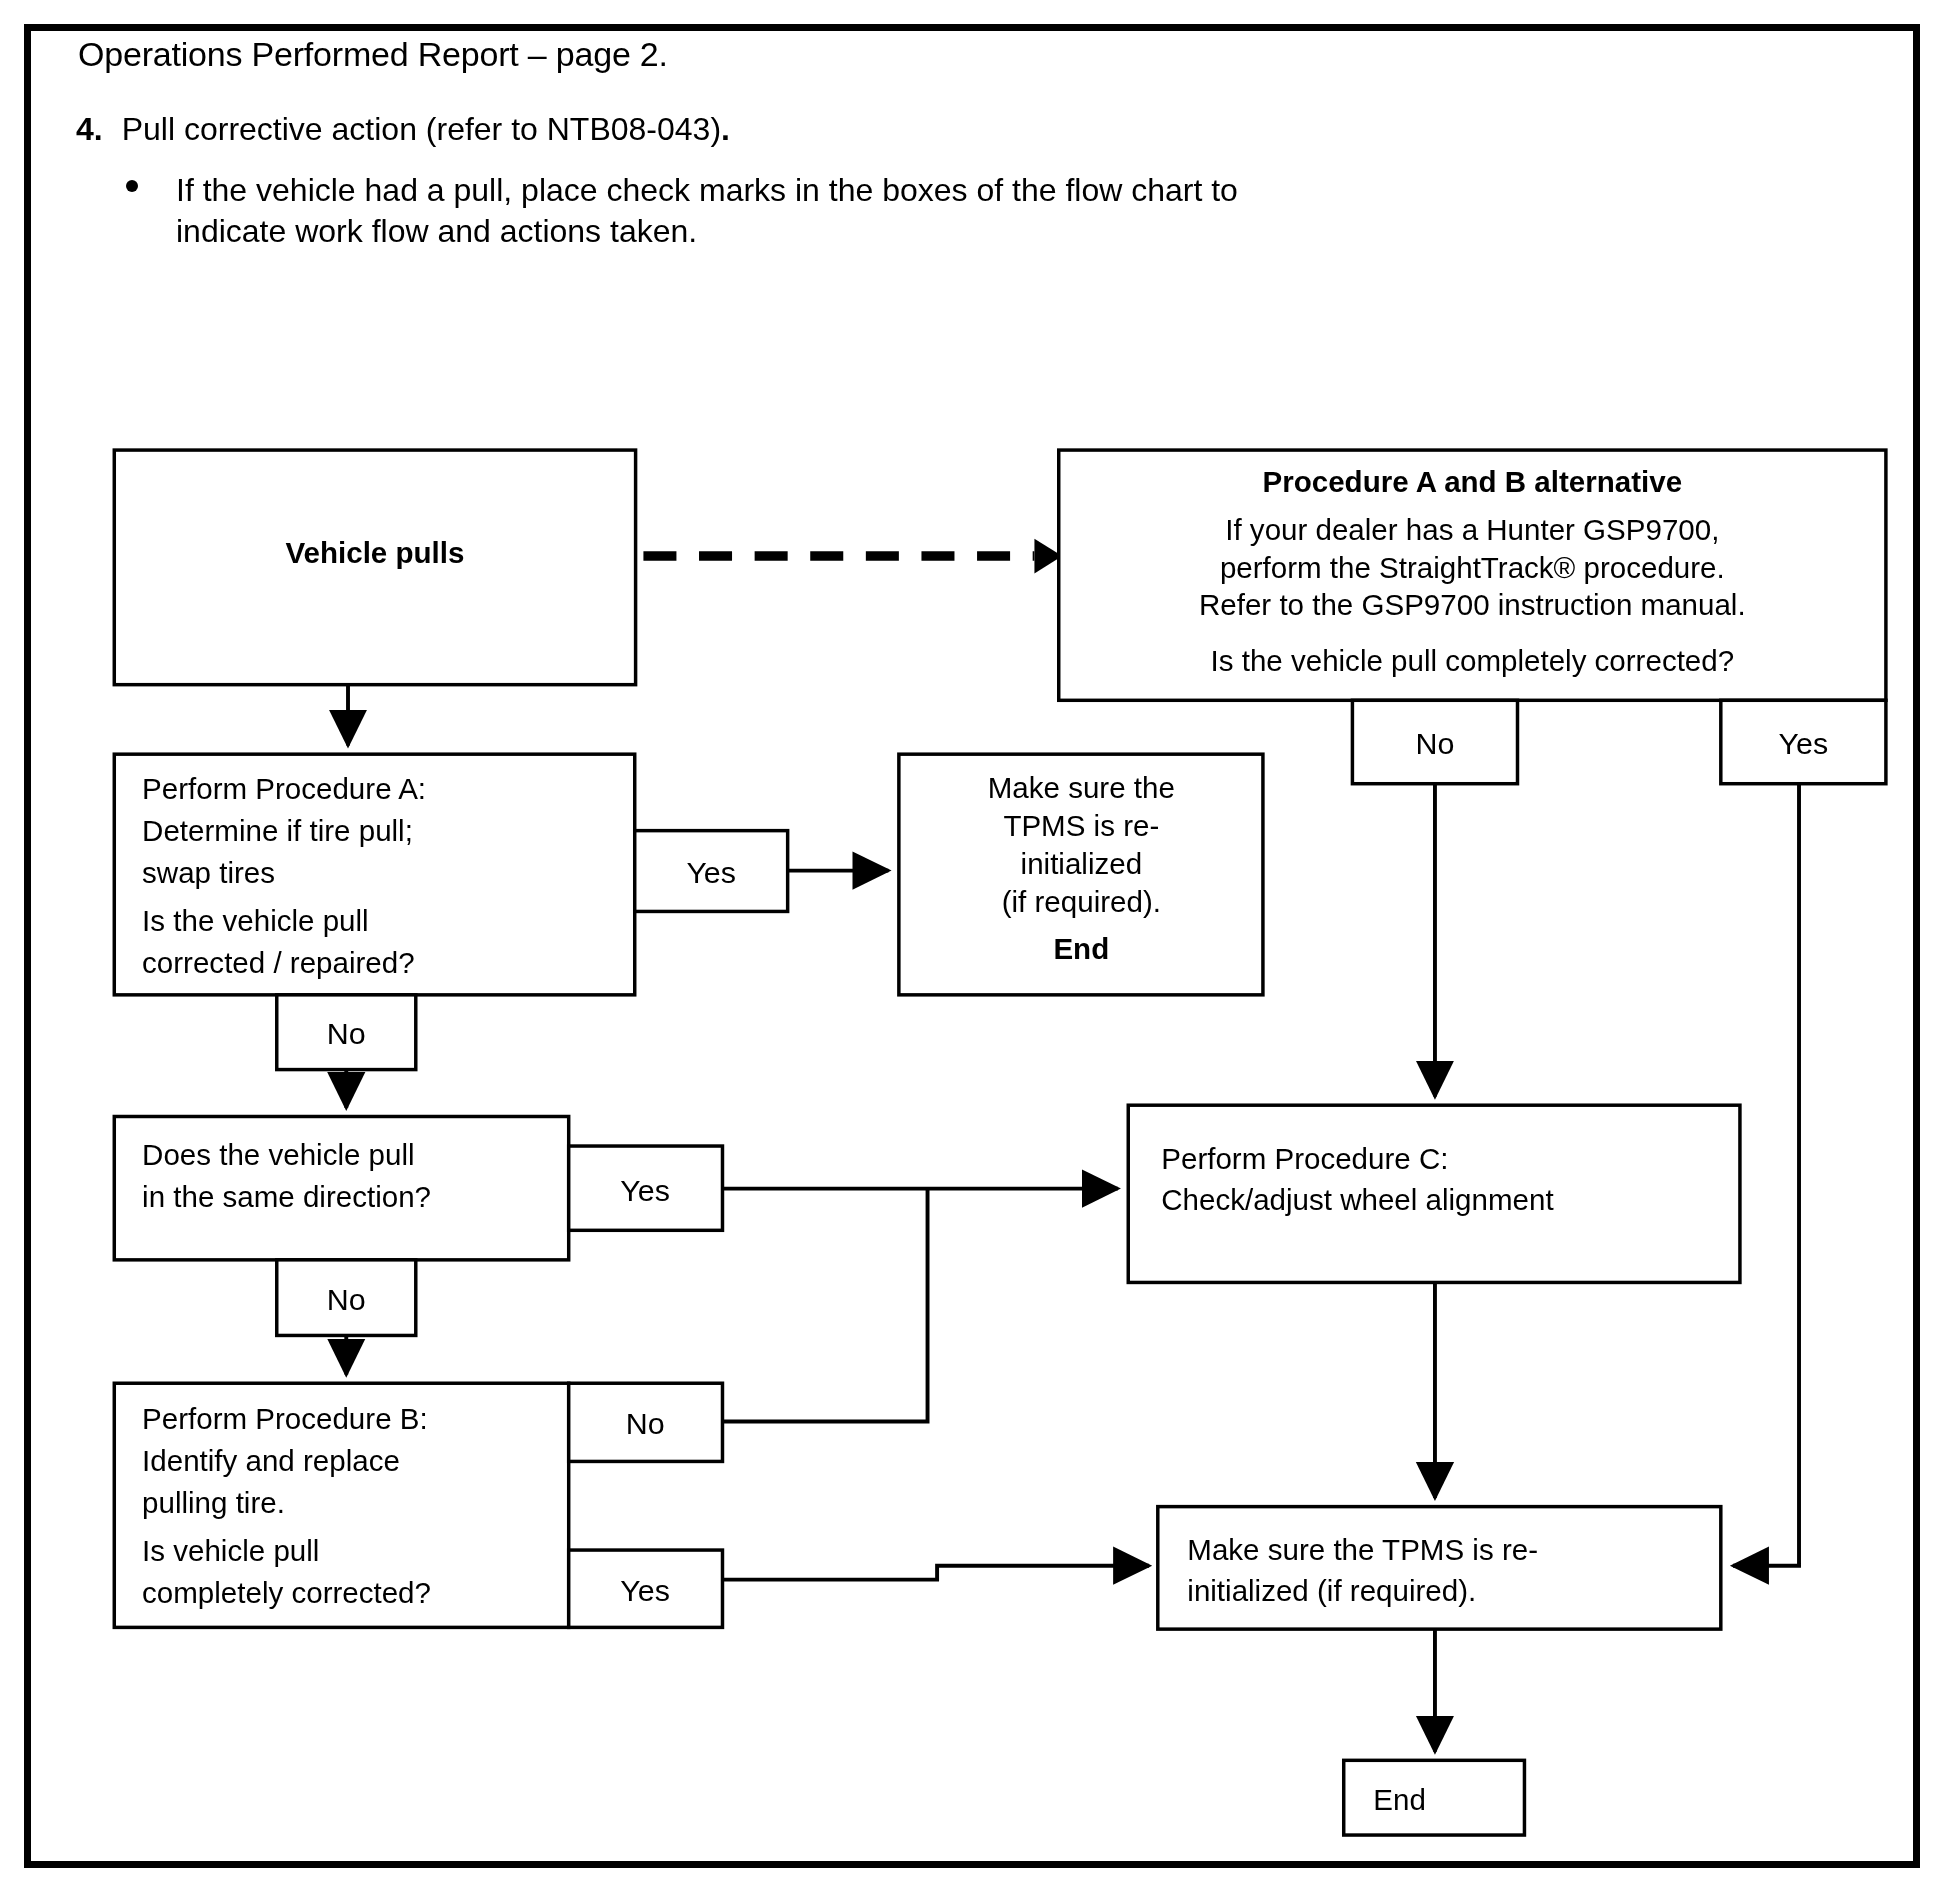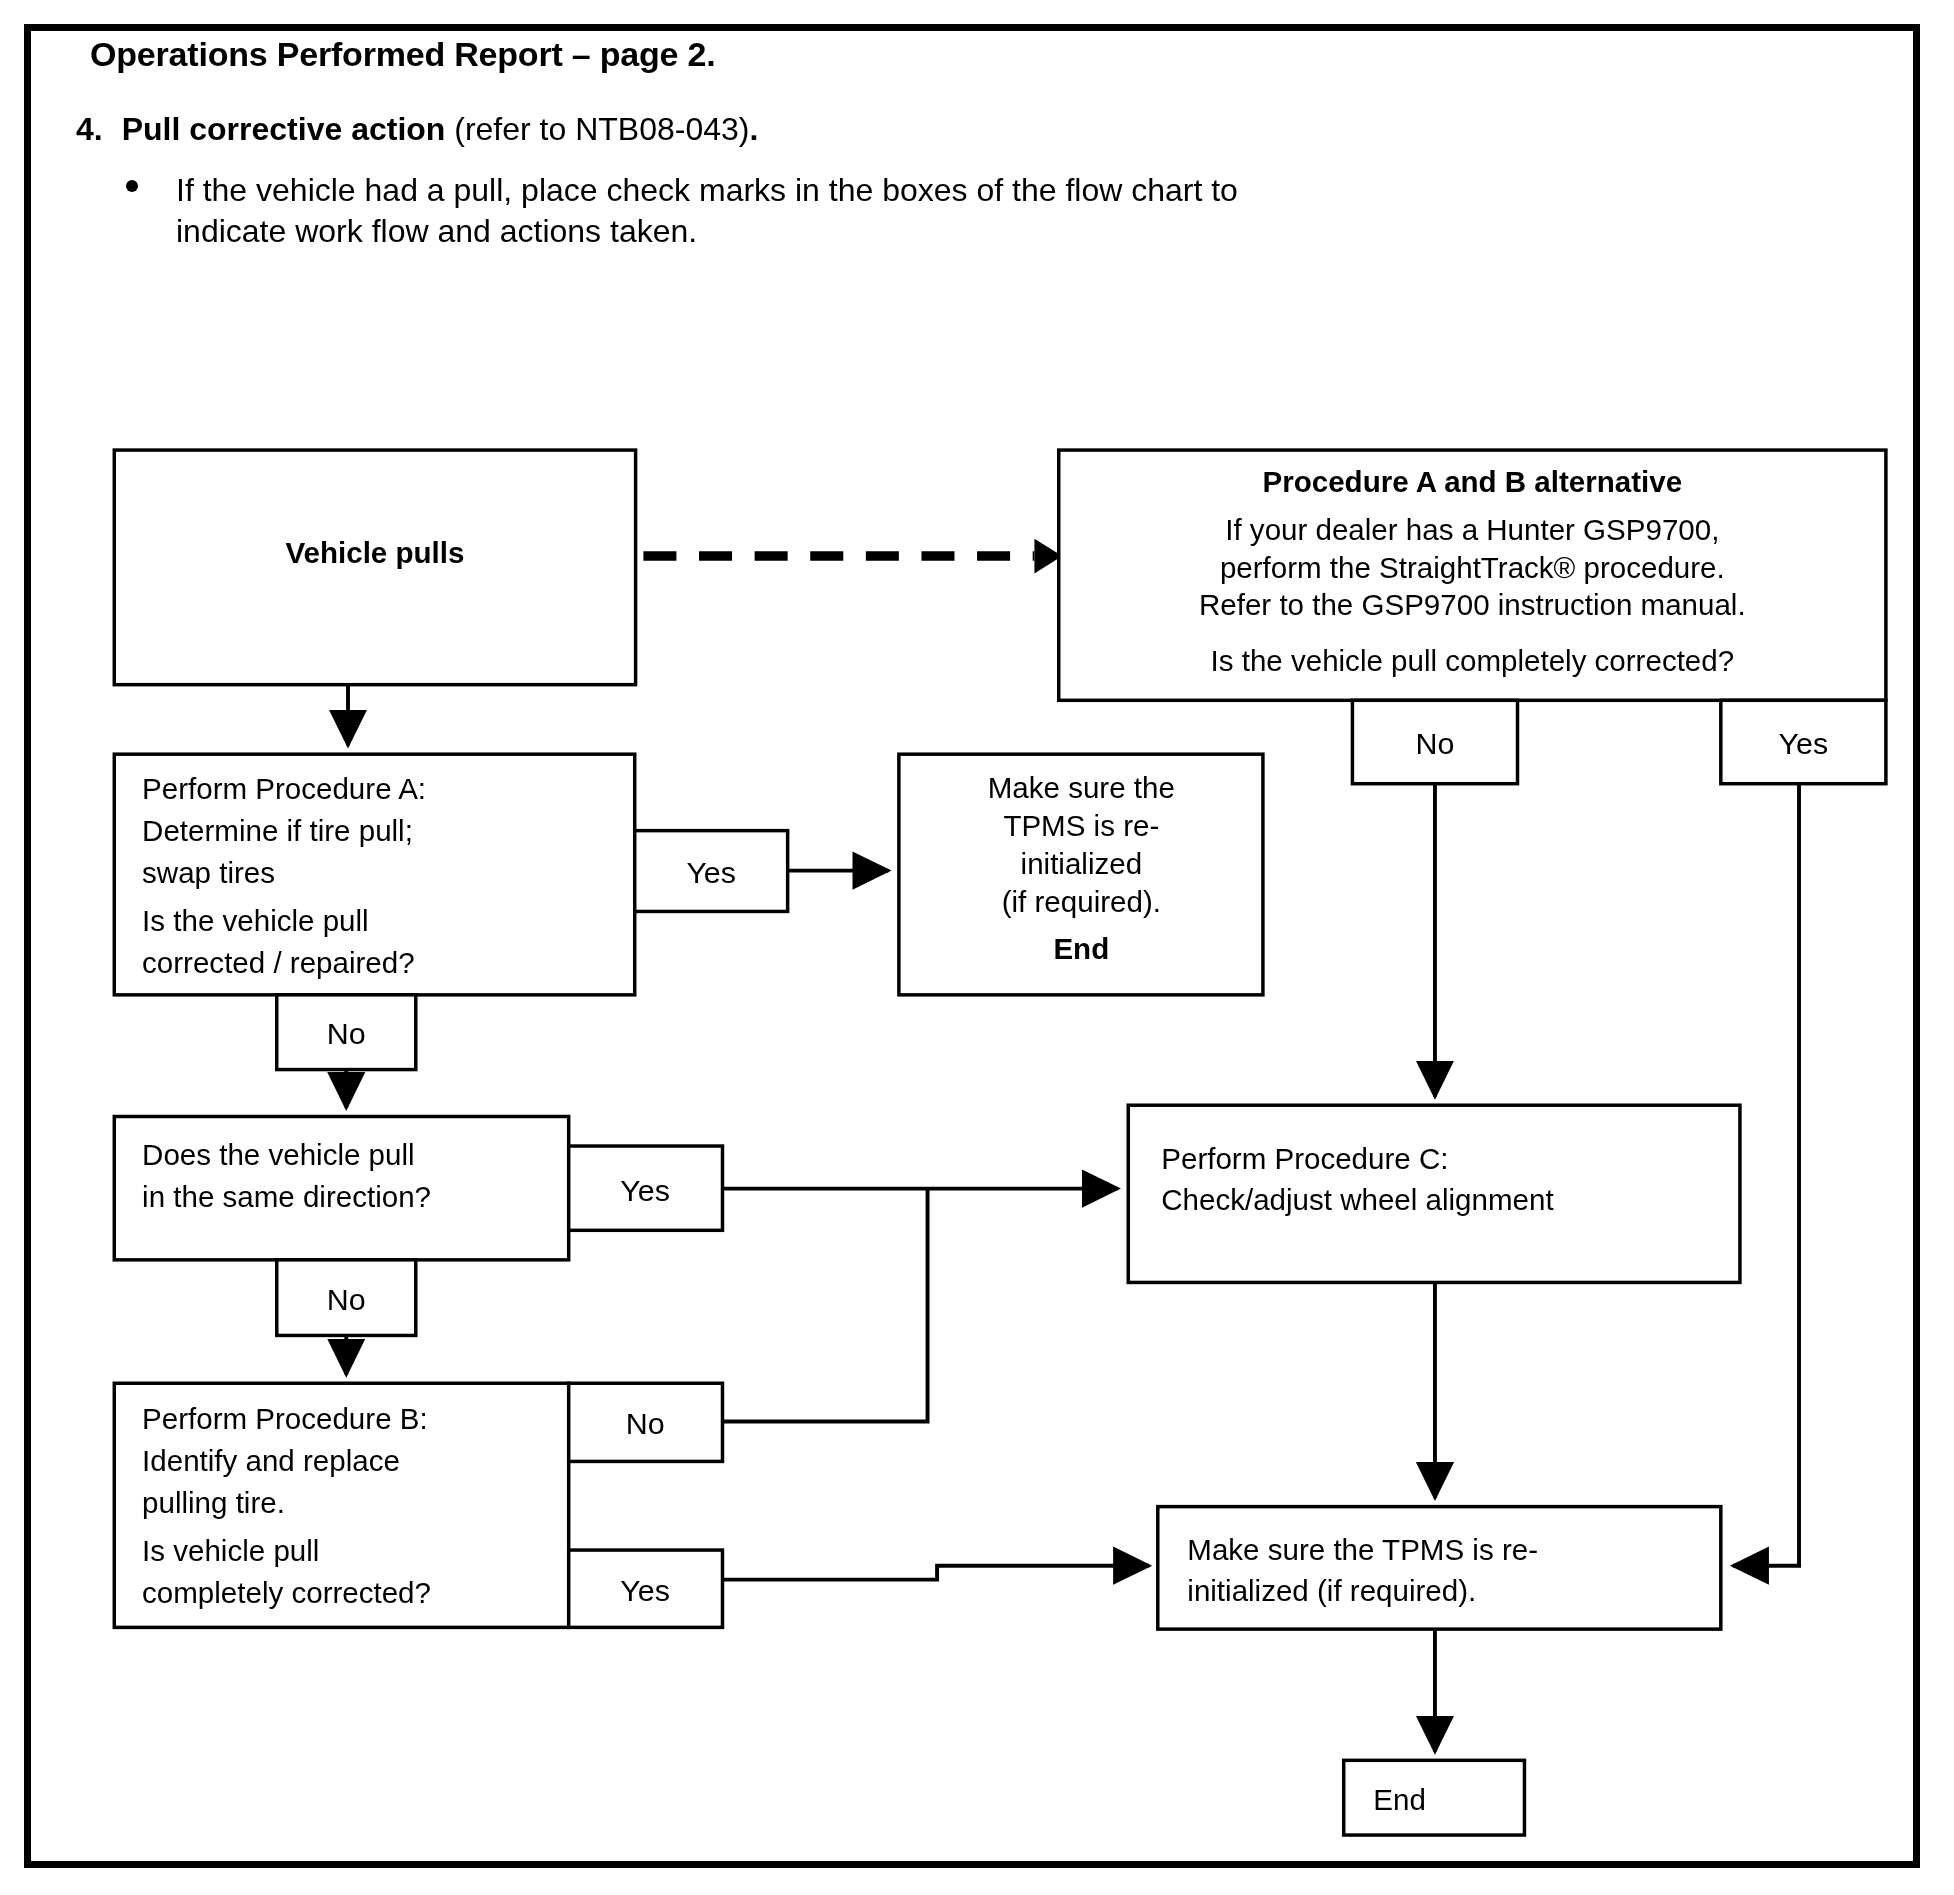--- a/index.html
+++ b/index.html
@@ -23,34 +23,33 @@
     height: 1844px;
     border: 7.8px solid #000000;
     box-sizing: border-box;
     background: #ffffff;
   }
   #doc-title {
     position: absolute;
     left: 78px;
     top: 35px;
     font-size: 34px;
-    font-weight: bold;
+    font-weight: normal;
     letter-spacing: -0.2px;
     white-space: nowrap;
-    margin-left: 12px;
   }
   #step-line {
     position: absolute;
     left: 76px;
     top: 111px;
     font-size: 32px;
     white-space: nowrap;
   }
   #step-line .num { font-weight: bold; margin-right: 19px; }
-  #step-line .strong { font-weight: bold; margin-top: 48px; }
+  #step-line .strong { font-weight: normal; margin-top: 48px; }
   #step-line .tailbold { font-weight: bold; }
   #bullet-block {
     position: absolute;
     left: 122px;
     top: 170px;
     width: 1234px;
     font-size: 32px;
     line-height: 1.28;
   }
   #bullet-block .dot {

